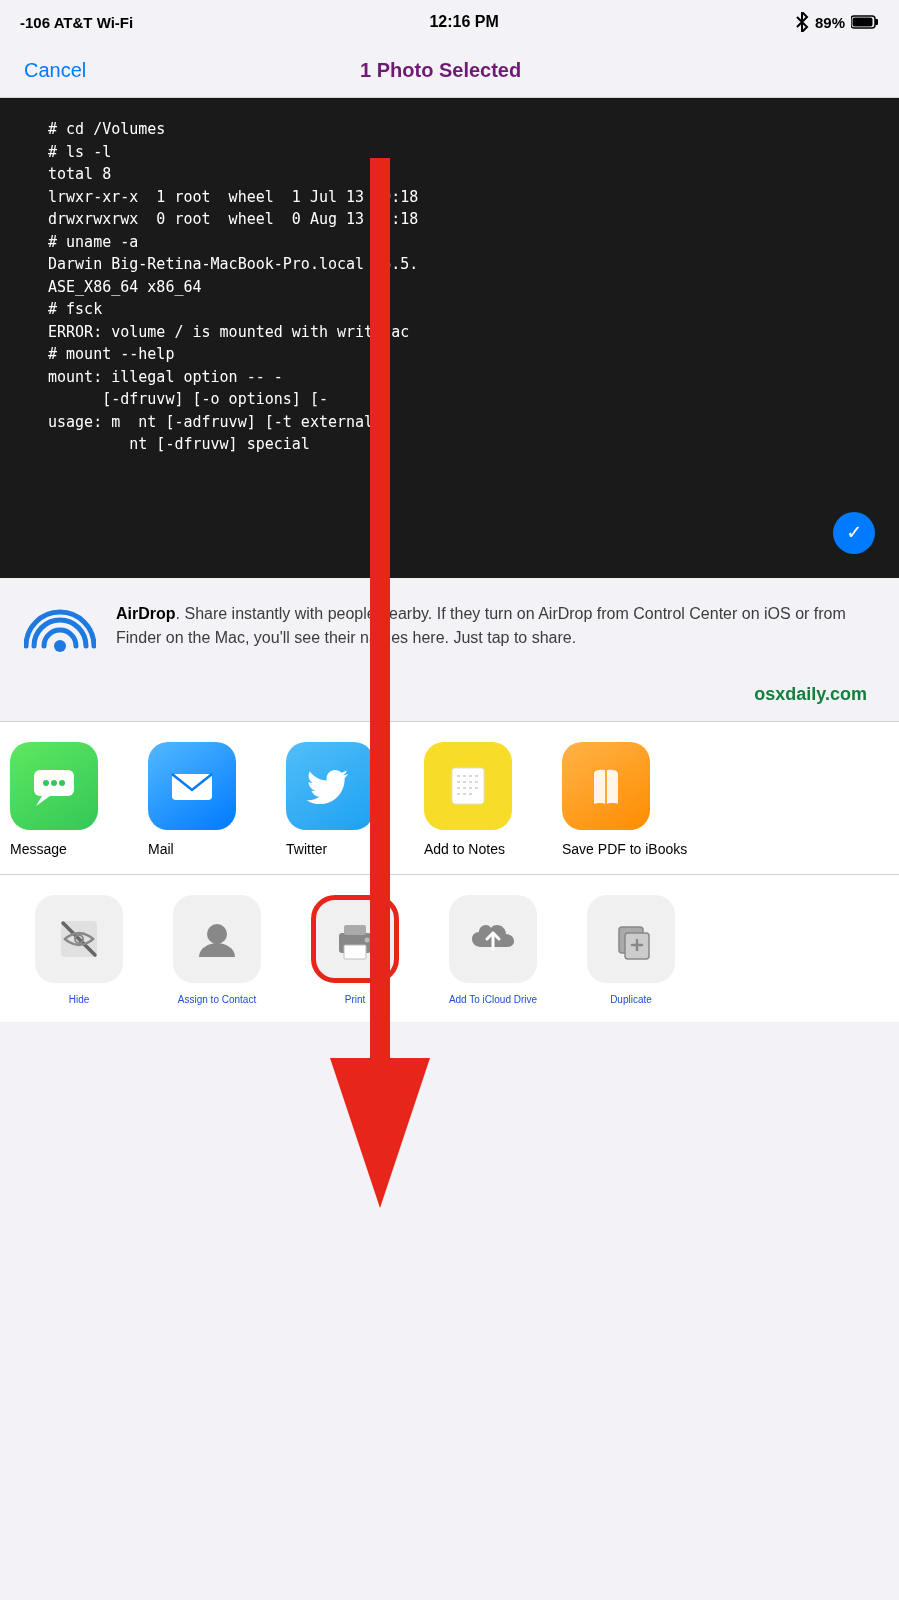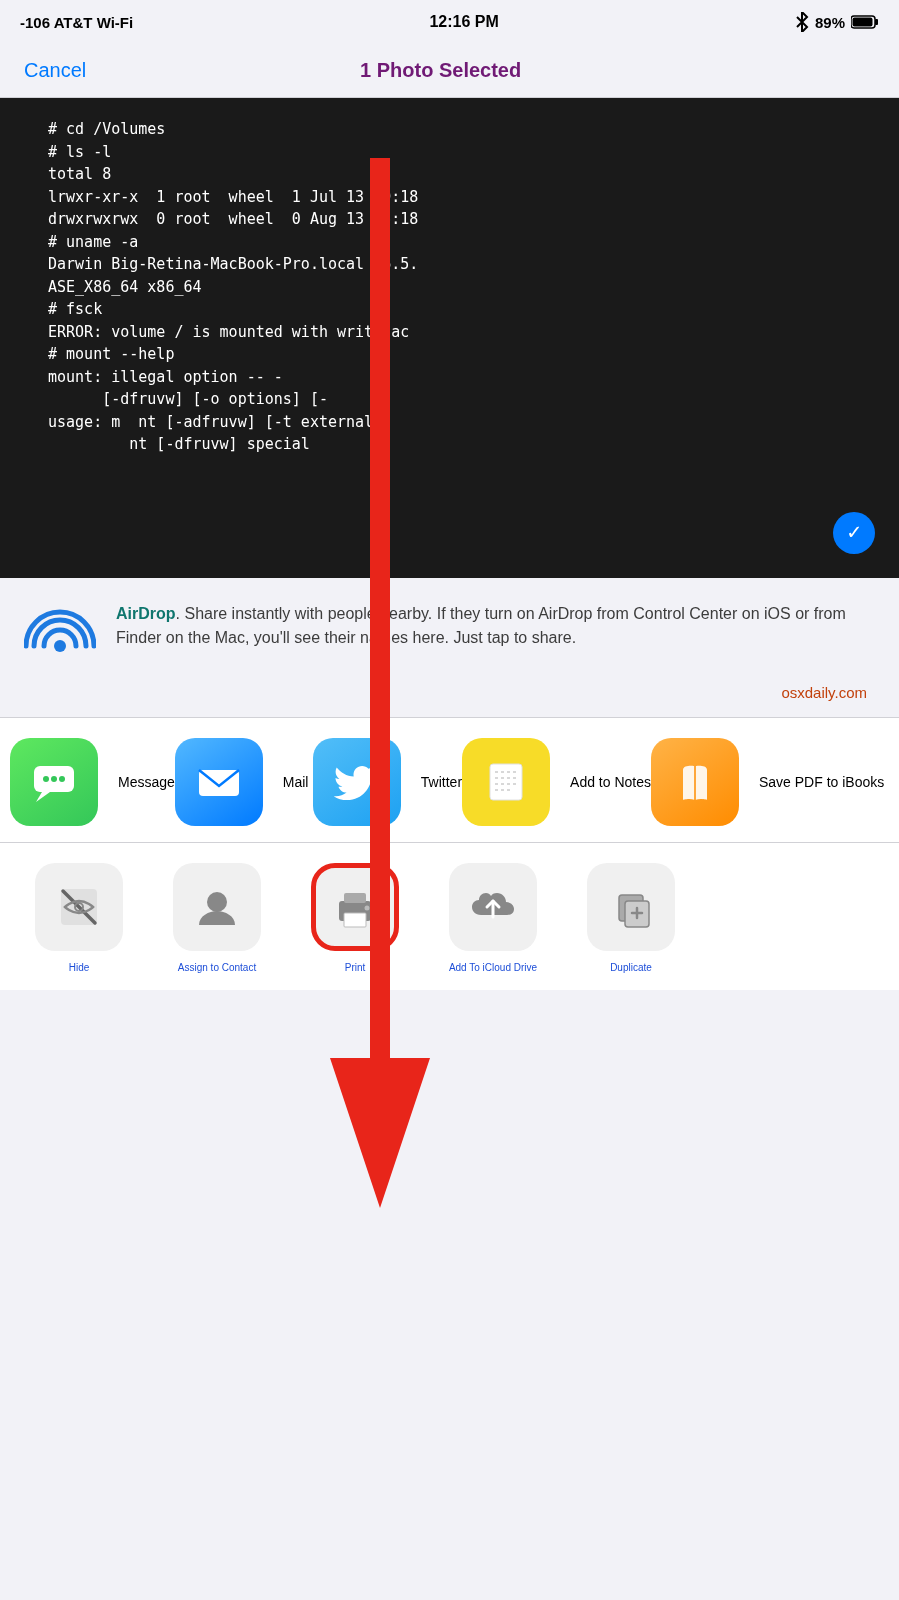--- a/index.html
+++ b/index.html
@@ -132,51 +132,52 @@
       height: 72px;
     }
     .airdrop-text {
       font-size: 16px;
       color: #3c3c3c;
       line-height: 1.5;
       flex: 1;
     }
     .airdrop-text strong {
       font-weight: 700;
-      color: #0f766e;
+      color: #000000;
       text-align: right;
     }
     .watermark {
       text-align: right;
-      color: #c2410c;
-      font-size: 15px;
+      color: #15803d;
+      font-size: 18px;
       margin-top: 10px;
       padding-right: 8px;
+      font-weight: bold;
     }
 
     
     .share-actions-row {
       background: #fff;
       padding: 20px 0 16px;
       border-bottom: 1px solid #d1d1d6;
       overflow-x: hidden;
     }
     .share-scroll {
       display: flex;
       flex-direction: row;
       gap: 0;
       padding: 0 10px;
       overflow: visible;
     }
     .share-item {
       display: flex;
-      flex-direction: row;
-      align-items: center;
+      flex-direction: column;
+      align-items: flex-start;
       min-width: 138px;
-      gap: 20px;
+      gap: 10px;
       cursor: pointer;
     }
     .share-icon-wrap {
       width: 88px;
       height: 88px;
       border-radius: 20px;
       display: flex;
       align-items: center;
       justify-content: center;
       overflow: hidden;

